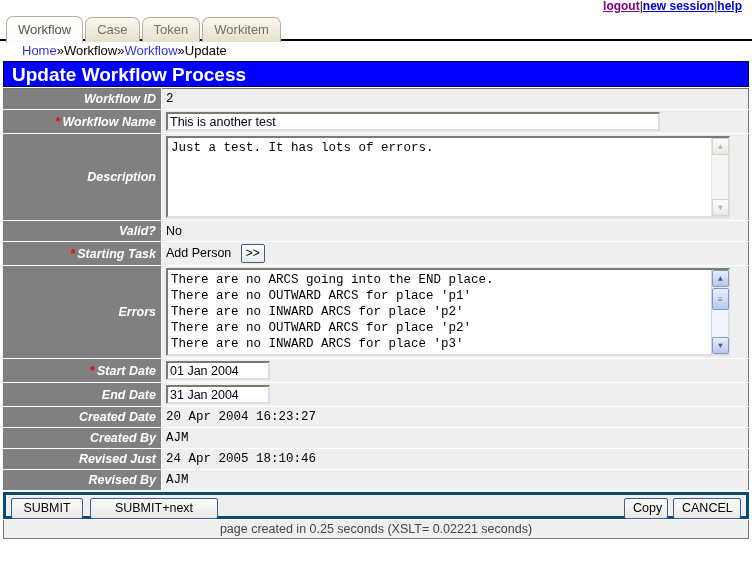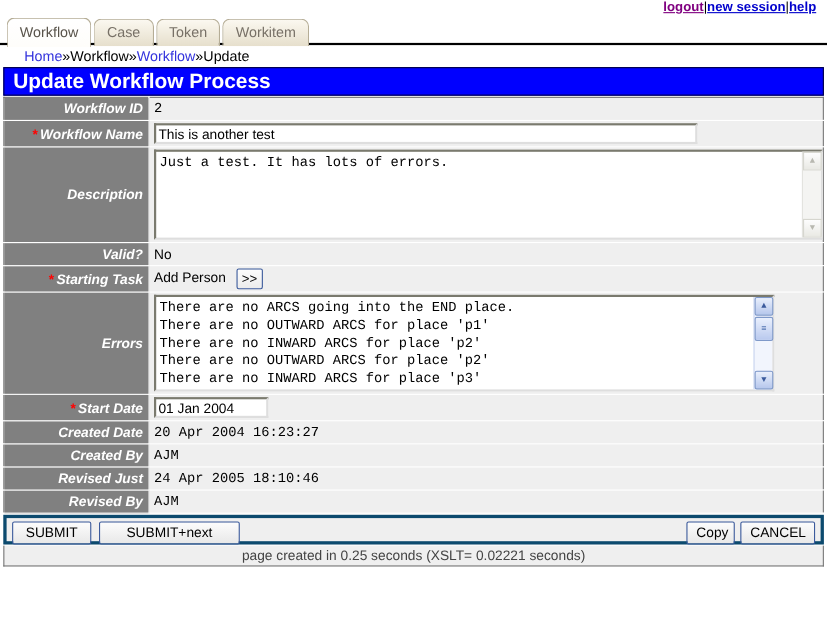--- a/index.html
+++ b/index.html
@@ -161,21 +161,21 @@
   }
   .ta-text {
     font-family: "Liberation Mono", monospace;
     font-size: 12.5px;
     line-height: 16px;
     color: #000000;
     padding: 2px 3px;
     white-space: pre;
     overflow: hidden;
   }
-  .desc-wrap { width: 608px; height: 82px; }
+  .desc-wrap { width: 564px; height: 82px; }
   .desc-wrap .ta-text { width: 543px; height: 78px; }
   .err-wrap { width: 564px; height: 88px; }
   .err-wrap .ta-text { width: 543px; height: 84px; }
 
   
   .sb {
     position: absolute;
     top: 0; right: 0;
     width: 17px; height: 100%;
     background: #f4f4f2;
@@ -345,20 +345,26 @@
       </td>
     </tr>
 
     <tr>
       <td class="lbl"><span class="req">*</span><span>Start Date</span></td>
       <td class="val">
         <input class="txt date-input" type="text" value="01 Jan 2004" style="">
       </td>
     </tr>
 
+    <tr>
+      <td class="lbl"><span>End Date</span></td>
+      <td class="val">
+        <input class="txt date-input" type="text" value="31 Jan 2004" style="">
+      </td>
+    </tr>
 
     <tr>
       <td class="lbl"><span>Created Date</span></td>
       <td class="val">20 Apr 2004 16:23:27</td>
     </tr>
 
     <tr>
       <td class="lbl"><span>Created By</span></td>
       <td class="val">AJM</td>
     </tr>

